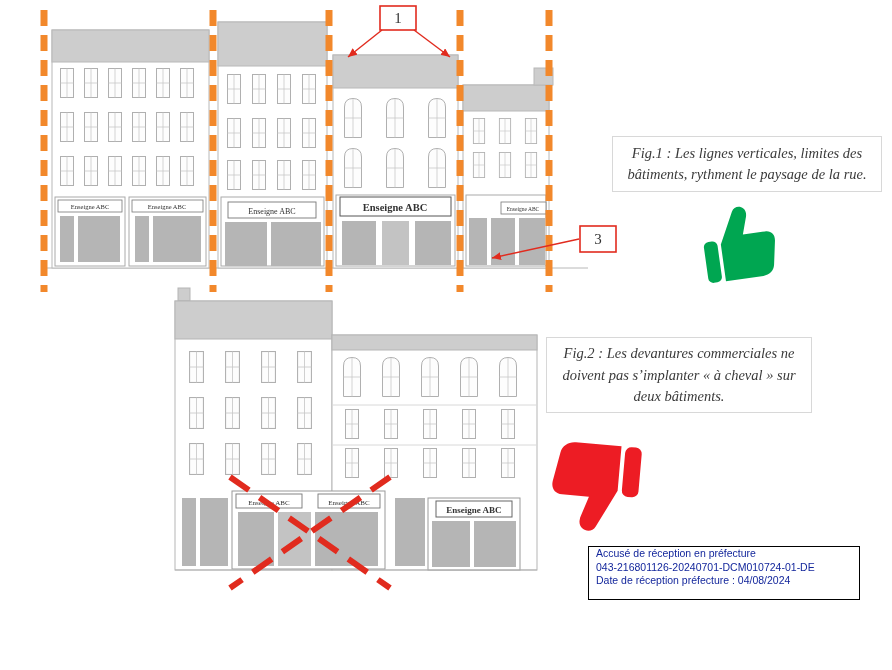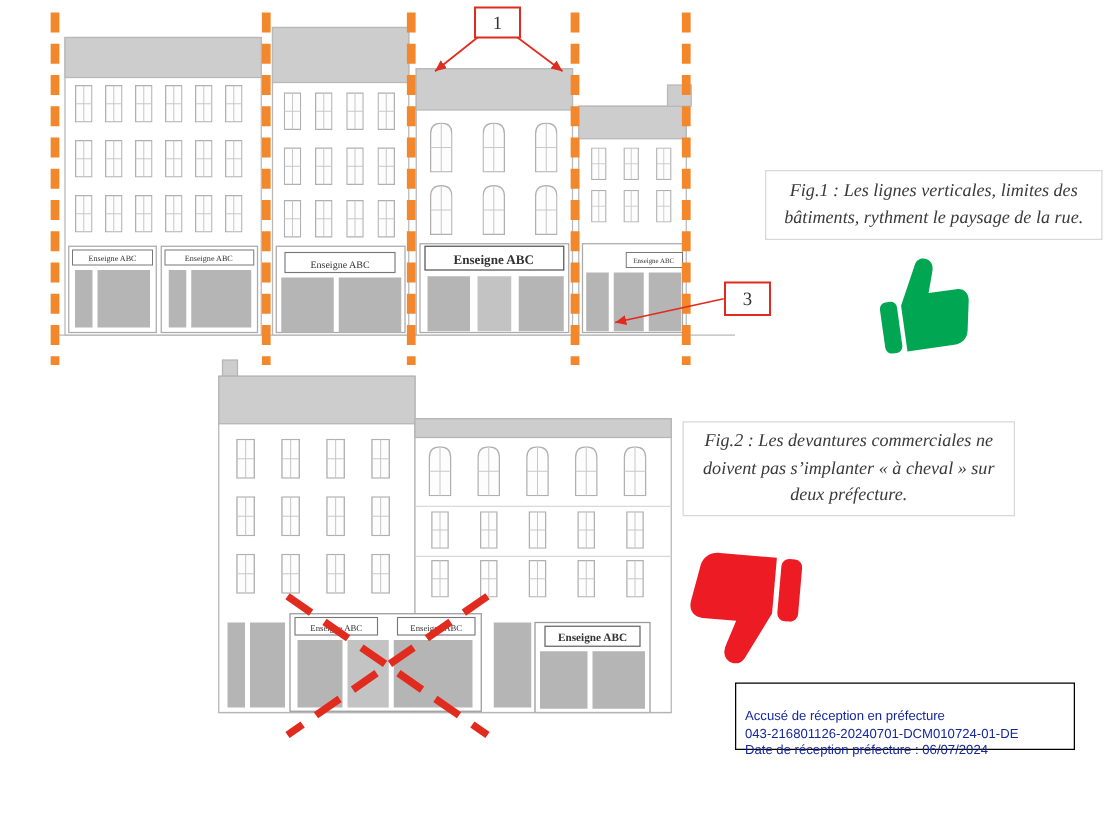--- a/index.html
+++ b/index.html
@@ -2,21 +2,21 @@
 <html><head>
 <meta charset="utf-8">
 <style>
   html,body{margin:0;padding:0;background:#fff;}
   .page{position:relative;width:892px;height:670px;background:#ffffff;overflow:hidden;
         font-family:"Liberation Serif", serif;}
   .caption-box{position:absolute;border:1px solid #d8d8d8;background:#fff;
                display:flex;align-items:center;justify-content:center;text-align:center;
                font-size:14.5px;line-height:1.45;color:#3a3a3a;padding:6px 10px;box-sizing:border-box;font-style:italic;}
   .stamp-box{position:absolute;border:1px solid #000;background:#fff;box-sizing:border-box;
-             padding:20px 7px;font-family:"Liberation Sans", sans-serif;font-size:10.5px;
+             padding:0 7px;font-family:"Liberation Sans", sans-serif;font-size:10.5px;
              line-height:1.3;color:#14279c;}
   svg{position:absolute;display:block;}
   text{font-family:"Liberation Serif", serif;fill:#333;}
 </style>
 </head>
 <body>
 
 <div class="page">
 
   <svg style="left:30px;top:0;width:640px;height:300px" viewBox="0 0 640 300">
@@ -263,29 +263,29 @@
 
     <line x1="15" y1="285" x2="377" y2="285" stroke="#b5b5b5"></line>
 
     <g stroke="#e12b1e" stroke-width="6" stroke-dasharray="23 13" stroke-linecap="butt">
       <line x1="70" y1="192" x2="230" y2="303"></line>
       <line x1="230" y1="192" x2="70" y2="303"></line>
     </g>
   </svg>
 
   <div class="caption-box" style="left:546px;top:337px;width:266px;height:76px">
-    <span>Fig.2 : Les devantures commerciales ne doivent pas s’implanter « à cheval » sur deux préfecture.</span>
+    <span>Fig.2 : Les devantures commerciales ne doivent pas s’implanter « à cheval » sur deux bâtiments.</span>
   </div>
 
   <svg style="left:545px;top:436px;width:104px;height:104px" viewBox="0 0 100 100">
     <g transform="rotate(185 50 50)" fill="#ed1c24">
       <rect x="10" y="44" width="16" height="48" rx="6"></rect>
       <path d="M30 92 V49 L48 13 c4 -8 16 -5 16 4 0 2 -0.4 4 -1.2 6 L57 41 h26 c7 0 11 5 10 12 l-5 28 c-1.4 7 -7 11 -14 11 z"></path>
     </g>
   </svg>
 
   <div class="stamp-box" style="left:588px;top:546px;width:272px;height:54px">
     <div>Accusé de réception en préfecture</div>
     <div>043-216801126-20240701-DCM010724-01-DE</div>
-    <div>Date de réception préfecture : 06/07/2024</div>
+    <div>Date de réception préfecture : 04/08/2024</div>
   </div>
 
 </div>
 
 </body></html>

